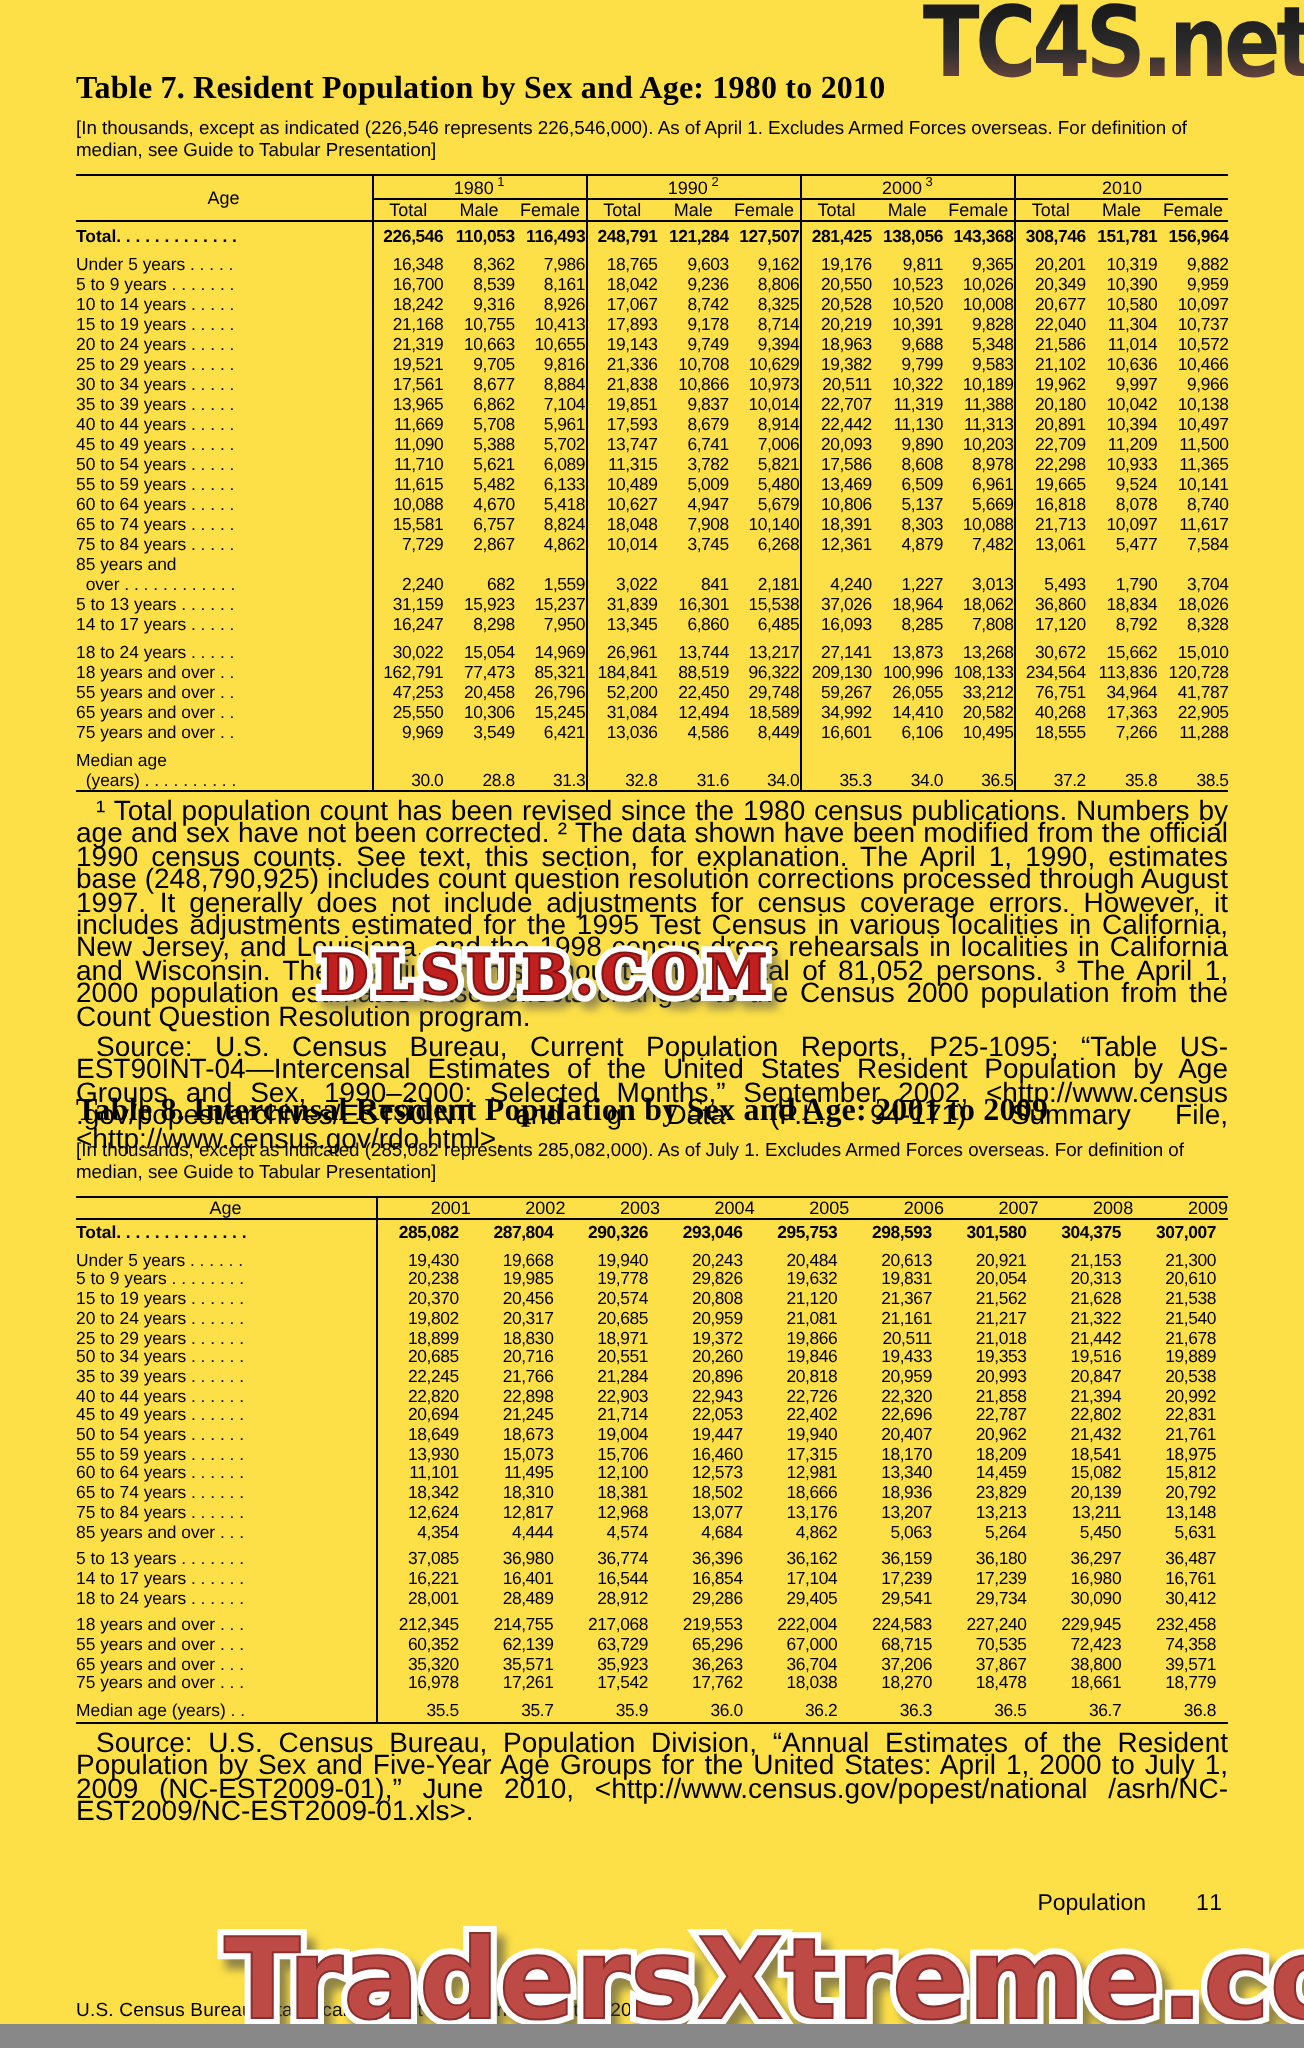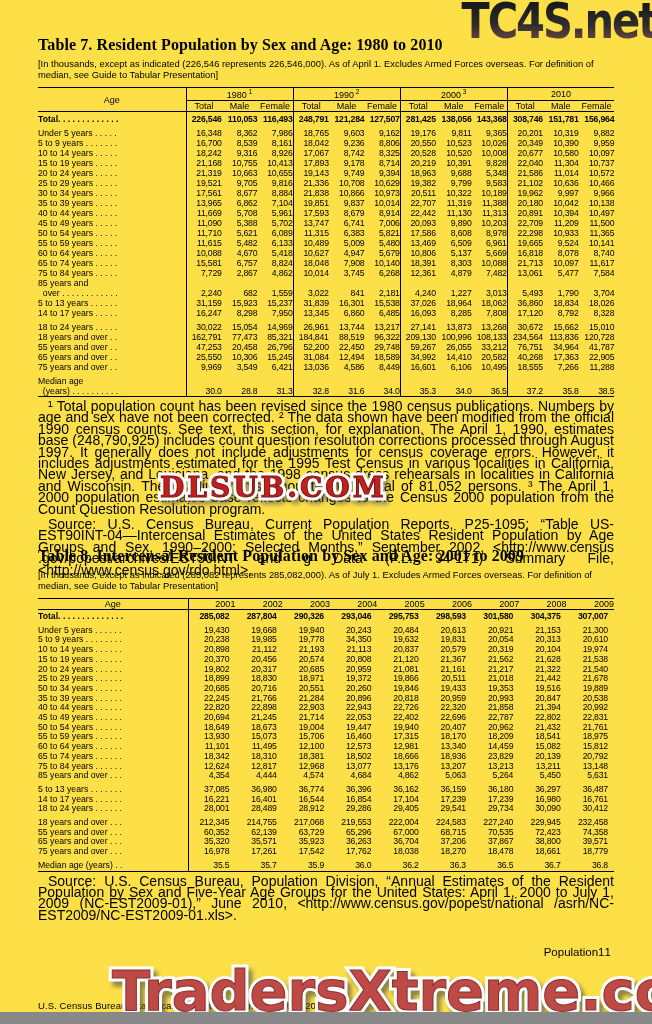--- a/index.html
+++ b/index.html
@@ -29,21 +29,21 @@
   .vr { border-right:1px solid #000; }
   .num { text-align:right; padding-right:2px; white-space:nowrap; letter-spacing:-0.2px; }
   #t8 .num { padding-right:6px; }
   .lbl { padding-left:4px; white-space:pre-wrap; }
   tr.bold td { font-weight:bold; }
   tr.gap td { height:4px; line-height:4px !important; }
   tbody tr:first-child td { padding-top:2px; }
 
   
   .footer-pop { position:absolute; right:38px; top:946px; font-size:11.5px; }
-  .footer-pop .num { margin-left:0; letter-spacing:1px; }
+  .footer-pop .num { margin-left:25px; letter-spacing:1px; }
   .footer-credit { position:absolute; left:38px; top:1000px; font-size:9.5px; letter-spacing:.1px; }
 
   
   .wm { position:absolute; white-space:nowrap; }
   .wm-top { top:-7px; right:-4px; z-index:5;
     font-family:"DejaVu Sans", sans-serif; font-weight:bold; font-size:49px; letter-spacing:-2.5px;
     transform:scaleX(.85); transform-origin:right top; }
   .wm-top .grad {
     background:linear-gradient(180deg,#181818 15%,#2c2c2c 55%,#6e463e 85%,#8a574c 100%);
     -webkit-background-clip:text; background-clip:text; color:transparent; }
@@ -286,21 +286,21 @@
             <td class="num gs">22,709</td>
             <td class="num">11,209</td>
             <td class="num">11,500</td>
           </tr>
           <tr class="data-row">
             <td class="lbl">50 to 54 years . . . . .</td>
             <td class="num gs">11,710</td>
             <td class="num">5,621</td>
             <td class="num">6,089</td>
             <td class="num gs">11,315</td>
-            <td class="num">6,383</td>
+            <td class="num">3,782</td>
             <td class="num">5,821</td>
             <td class="num gs">17,586</td>
             <td class="num">8,608</td>
             <td class="num">8,978</td>
             <td class="num gs">22,298</td>
             <td class="num">10,933</td>
             <td class="num">11,365</td>
           </tr>
           <tr class="data-row">
             <td class="lbl">55 to 59 years . . . . .</td>
@@ -600,38 +600,26 @@
             <td class="num">20,613</td>
             <td class="num">20,921</td>
             <td class="num">21,153</td>
             <td class="num">21,300</td>
           </tr>
           <tr class="data-row">
             <td class="lbl vr">5 to 9 years . . . . . . . .</td>
             <td class="num">20,238</td>
             <td class="num">19,985</td>
             <td class="num">19,778</td>
-            <td class="num">34,350</td>
+            <td class="num">29,826</td>
             <td class="num">19,632</td>
             <td class="num">19,831</td>
             <td class="num">20,054</td>
             <td class="num">20,313</td>
             <td class="num">20,610</td>
-          </tr>
-          <tr class="data-row">
-            <td class="lbl vr">10 to 14 years . . . . . .</td>
-            <td class="num">20,898</td>
-            <td class="num">21,112</td>
-            <td class="num">21,193</td>
-            <td class="num">21,113</td>
-            <td class="num">20,837</td>
-            <td class="num">20,579</td>
-            <td class="num">20,319</td>
-            <td class="num">20,104</td>
-            <td class="num">19,974</td>
           </tr>
           <tr class="data-row">
             <td class="lbl vr">15 to 19 years . . . . . .</td>
             <td class="num">20,370</td>
             <td class="num">20,456</td>
             <td class="num">20,574</td>
             <td class="num">20,808</td>
             <td class="num">21,120</td>
             <td class="num">21,367</td>
             <td class="num">21,562</td>

